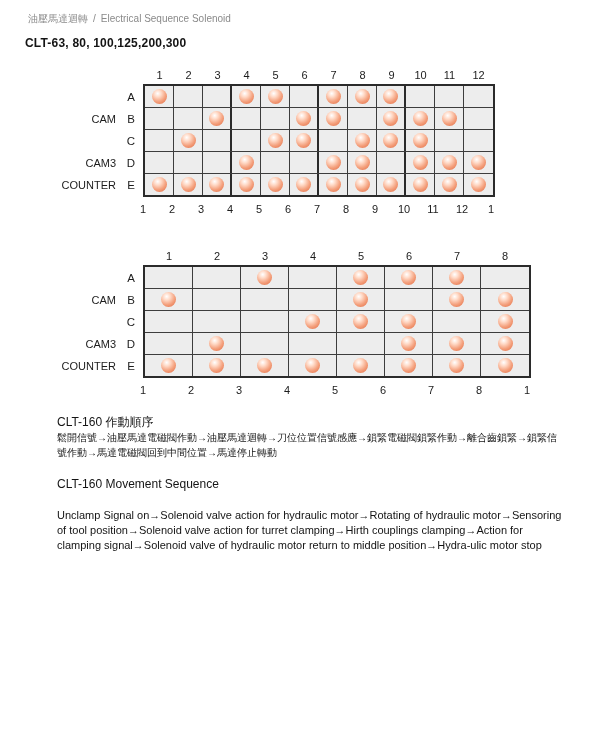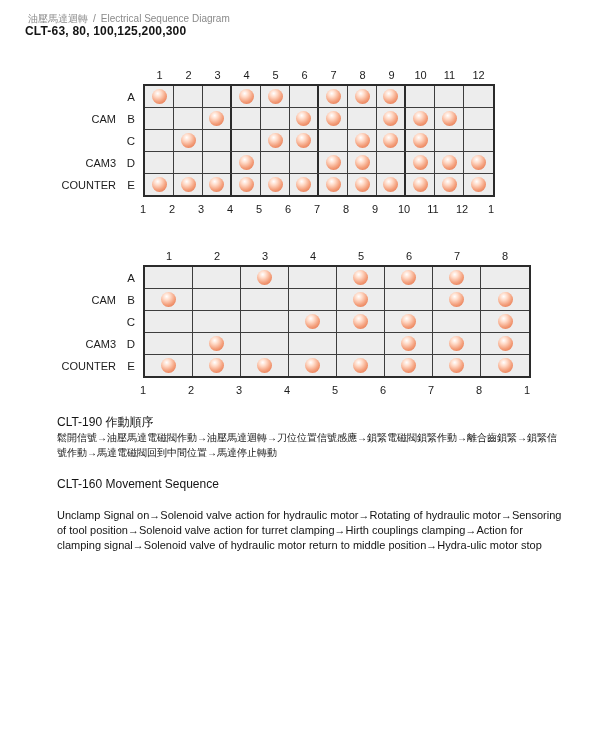--- a/index.html
+++ b/index.html
@@ -3,21 +3,21 @@
 <meta charset="utf-8">
 <style>
   html,body{margin:0;padding:0;}
   body{
     width:604px;height:752px;background:#ffffff;position:relative;
     font-family:"Liberation Sans","DejaVu Sans",sans-serif;color:#1c1c1c;
     -webkit-text-size-adjust:none;
   }
   .breadcrumb{position:absolute;left:28px;top:12px;font-size:10px;color:#8a8a8a;white-space:nowrap;}
   .breadcrumb .sep{margin:0 5px;}
-  .page-title{position:absolute;left:25px;top:24px;font-size:12px;font-weight:bold;color:#141414;letter-spacing:.2px;}
+  .page-title{position:absolute;left:25px;top:36px;font-size:12px;font-weight:bold;color:#141414;letter-spacing:.2px;}
 
   .sig-grid{position:absolute;left:0;width:604px;}
   #grid1{top:66px;}
   #grid2{top:247px;}
 
   .num-row{display:flex;height:16px;align-items:flex-end;}
   .num-row.top{margin-left:145px;}
   .num-cell{text-align:center;font-size:11px;color:#1c1c1c;flex:0 0 auto;line-height:13px;}
   .num-row.bottom{margin-top:3px;}
 
@@ -41,21 +41,21 @@
   #note-zh{top:415px;}
   #note-zh .note-body{font-size:10px;line-height:15px;overflow-wrap:break-word;word-break:break-all;}
   #note-en{top:477px;}
   #note-en .note-title{margin-bottom:16px;}
   #note-en .note-body{font-size:11px;line-height:15.2px;overflow-wrap:break-word;}
 </style>
 </head>
 <body>
 
 <div class="breadcrumb">
-  <span>油壓馬達迴轉</span><span class="sep">/</span><span>Electrical Sequence Diagram</span>
+  <span>油壓馬達迴轉</span><span class="sep">/</span><span>Electrical Sequence Solenoid</span>
 </div>
 
 <div class="page-title">CLT-63, 80, 100,125,200,300</div>
 
 <div class="sig-grid" id="grid1"><div class="num-row top">
       <div class="num-cell" style="width: 29px;">1</div>
       <div class="num-cell" style="width: 29px;">2</div>
       <div class="num-cell" style="width: 29px;">3</div>
       <div class="num-cell" style="width: 29px;">4</div>
       <div class="num-cell" style="width: 29px;">5</div>
@@ -364,20 +364,20 @@
       <div class="num-cell" style="width: 48px;">3</div>
       <div class="num-cell" style="width: 48px;">4</div>
       <div class="num-cell" style="width: 48px;">5</div>
       <div class="num-cell" style="width: 48px;">6</div>
       <div class="num-cell" style="width: 48px;">7</div>
       <div class="num-cell" style="width: 48px;">8</div>
       <div class="num-cell" style="width: 48px;">1</div>
     </div></div>
 
 <div class="note" id="note-zh">
-  <div class="note-title">CLT-190  作動順序</div>
+  <div class="note-title">CLT-160  作動順序</div>
   <div class="note-body">鬆開信號→油壓馬達電磁閥作動→油壓馬達迴轉→刀位位置信號感應→鎖緊電磁閥鎖緊作動→離合齒鎖緊→鎖緊信號作動→馬達電磁閥回到中間位置→馬達停止轉動</div>
 </div>
 
 <div class="note" id="note-en">
   <div class="note-title">CLT-160 Movement Sequence</div>
   <div class="note-body">Unclamp Signal on→Solenoid valve action for hydraulic motor→Rotating of hydraulic motor→Sensoring of tool position→Solenoid valve action for turret clamping→Hirth couplings clamping→Action for clamping signal→Solenoid valve of hydraulic motor return to middle position→Hydra-ulic motor stop</div>
 </div>
 
 </body></html>

